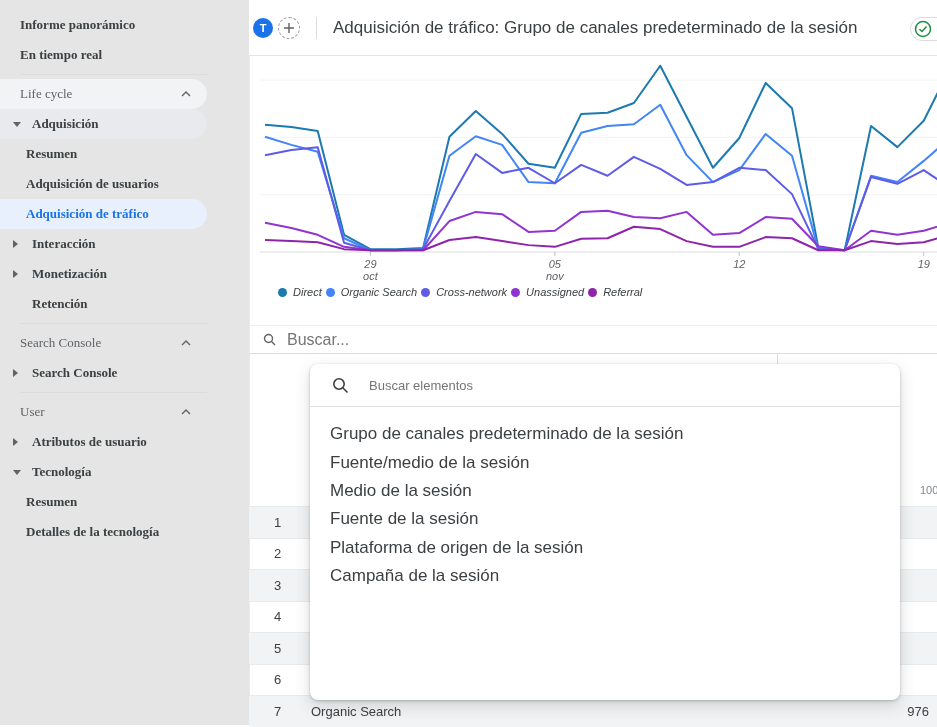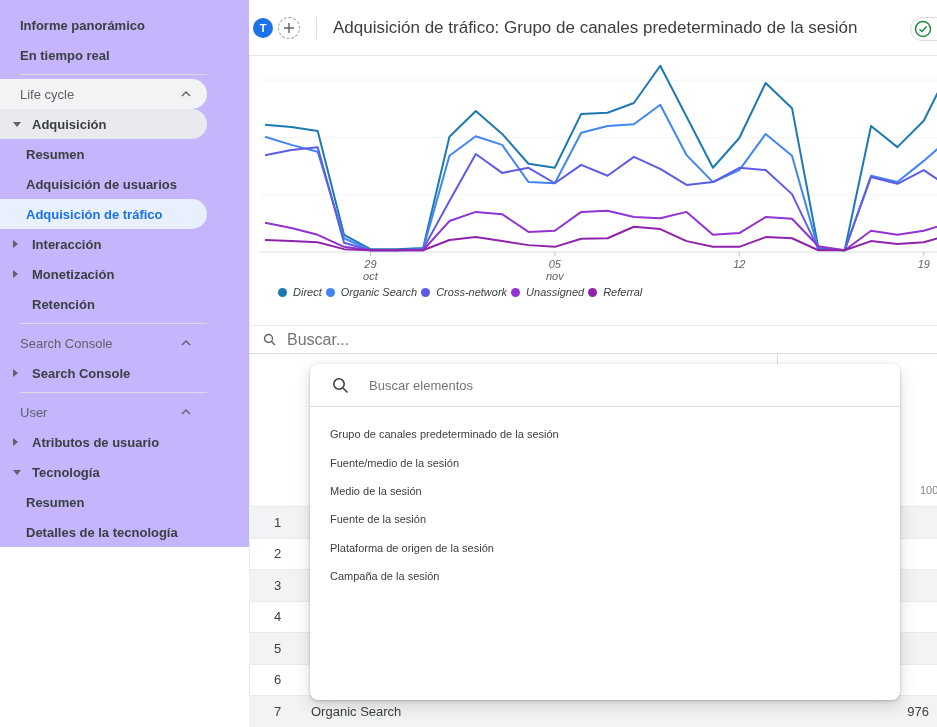--- a/index.html
+++ b/index.html
@@ -2,21 +2,21 @@
 <html><head>
 <meta charset="utf-8">
 <style>
   html,body{margin:0;padding:0;}
   body{
     width:937px;height:727px;overflow:hidden;position:relative;
     background:#fff;font-family:"Liberation Sans", sans-serif;
     -webkit-font-smoothing:antialiased;
   }
   
-  .sidebar{position:absolute;left:0;top:0;width:249px;height:547px;background:#c4b5fd;padding-top:10px;box-sizing:border-box;}
+  .sidebar{position:absolute;left:0;top:0;width:249px;height:725px;background:#e5e5e5;padding-top:10px;box-sizing:border-box;font-family:Liberation Serif, serif;}
   .sb-item,.sb-header{position:relative;height:30px;display:flex;align-items:center;width:207px;border-radius:0 16px 16px 0;box-sizing:border-box;cursor:pointer;}
   .sb-item{font-size:13px;font-weight:600;color:#3c4043;}
   .sb-item .lbl{display:block;}
   .sb-item.lvl0 .lbl{padding-left:20px;}
   .sb-item.lvl1 .lbl{padding-left:32px;}
   .sb-item.lvl2 .lbl{padding-left:26px;}
   .sb-item.bg-gray{background:#e8eaed;}
   .sb-item.sel{background:#e8f0fe;}
   .sb-item.sel .lbl{color:#1a73e8;}
   .sb-header{font-size:13px;font-weight:400;color:#5f6368;justify-content:space-between;padding:0 16px 0 20px;}
@@ -58,21 +58,21 @@
   .cell.channel{left:62px;}
   .cell.source{left:229px;margin-top:40px;}
   .cell.metric{right:8px;}
   
   .dropdown{position:absolute;left:310px;top:364px;width:590px;height:336px;background:#fff;border-radius:8px;z-index:10;
     box-shadow:0 1px 3px rgba(60,64,67,.3),0 6px 16px rgba(60,64,67,.18);}
   .dd-search{height:42px;display:flex;align-items:center;border-bottom:1px solid #e0e0e0;}
   .dd-search .mag{margin-left:22px;}
   .dd-search input{border:none;outline:none;font-size:13px;color:#5f6368;font-family:"Liberation Sans",sans-serif;margin-left:18px;width:480px;background:transparent;}
   .dd-list{padding-top:13px;}
-  .dd-item{height:28.4px;display:flex;align-items:center;padding-left:20px;font-size:11px;color:#3c4043;cursor:pointer;}
+  .dd-item{height:28.4px;display:flex;align-items:center;padding-left:20px;font-size:17px;color:#3c4043;cursor:pointer;}
 </style>
 </head>
 <body>
 
 <div>
 
   <nav class="sidebar" id="sidebar">
       <div class="sb-item lvl0">
         <span class="lbl">Informe panorámico</span>
       </div>

